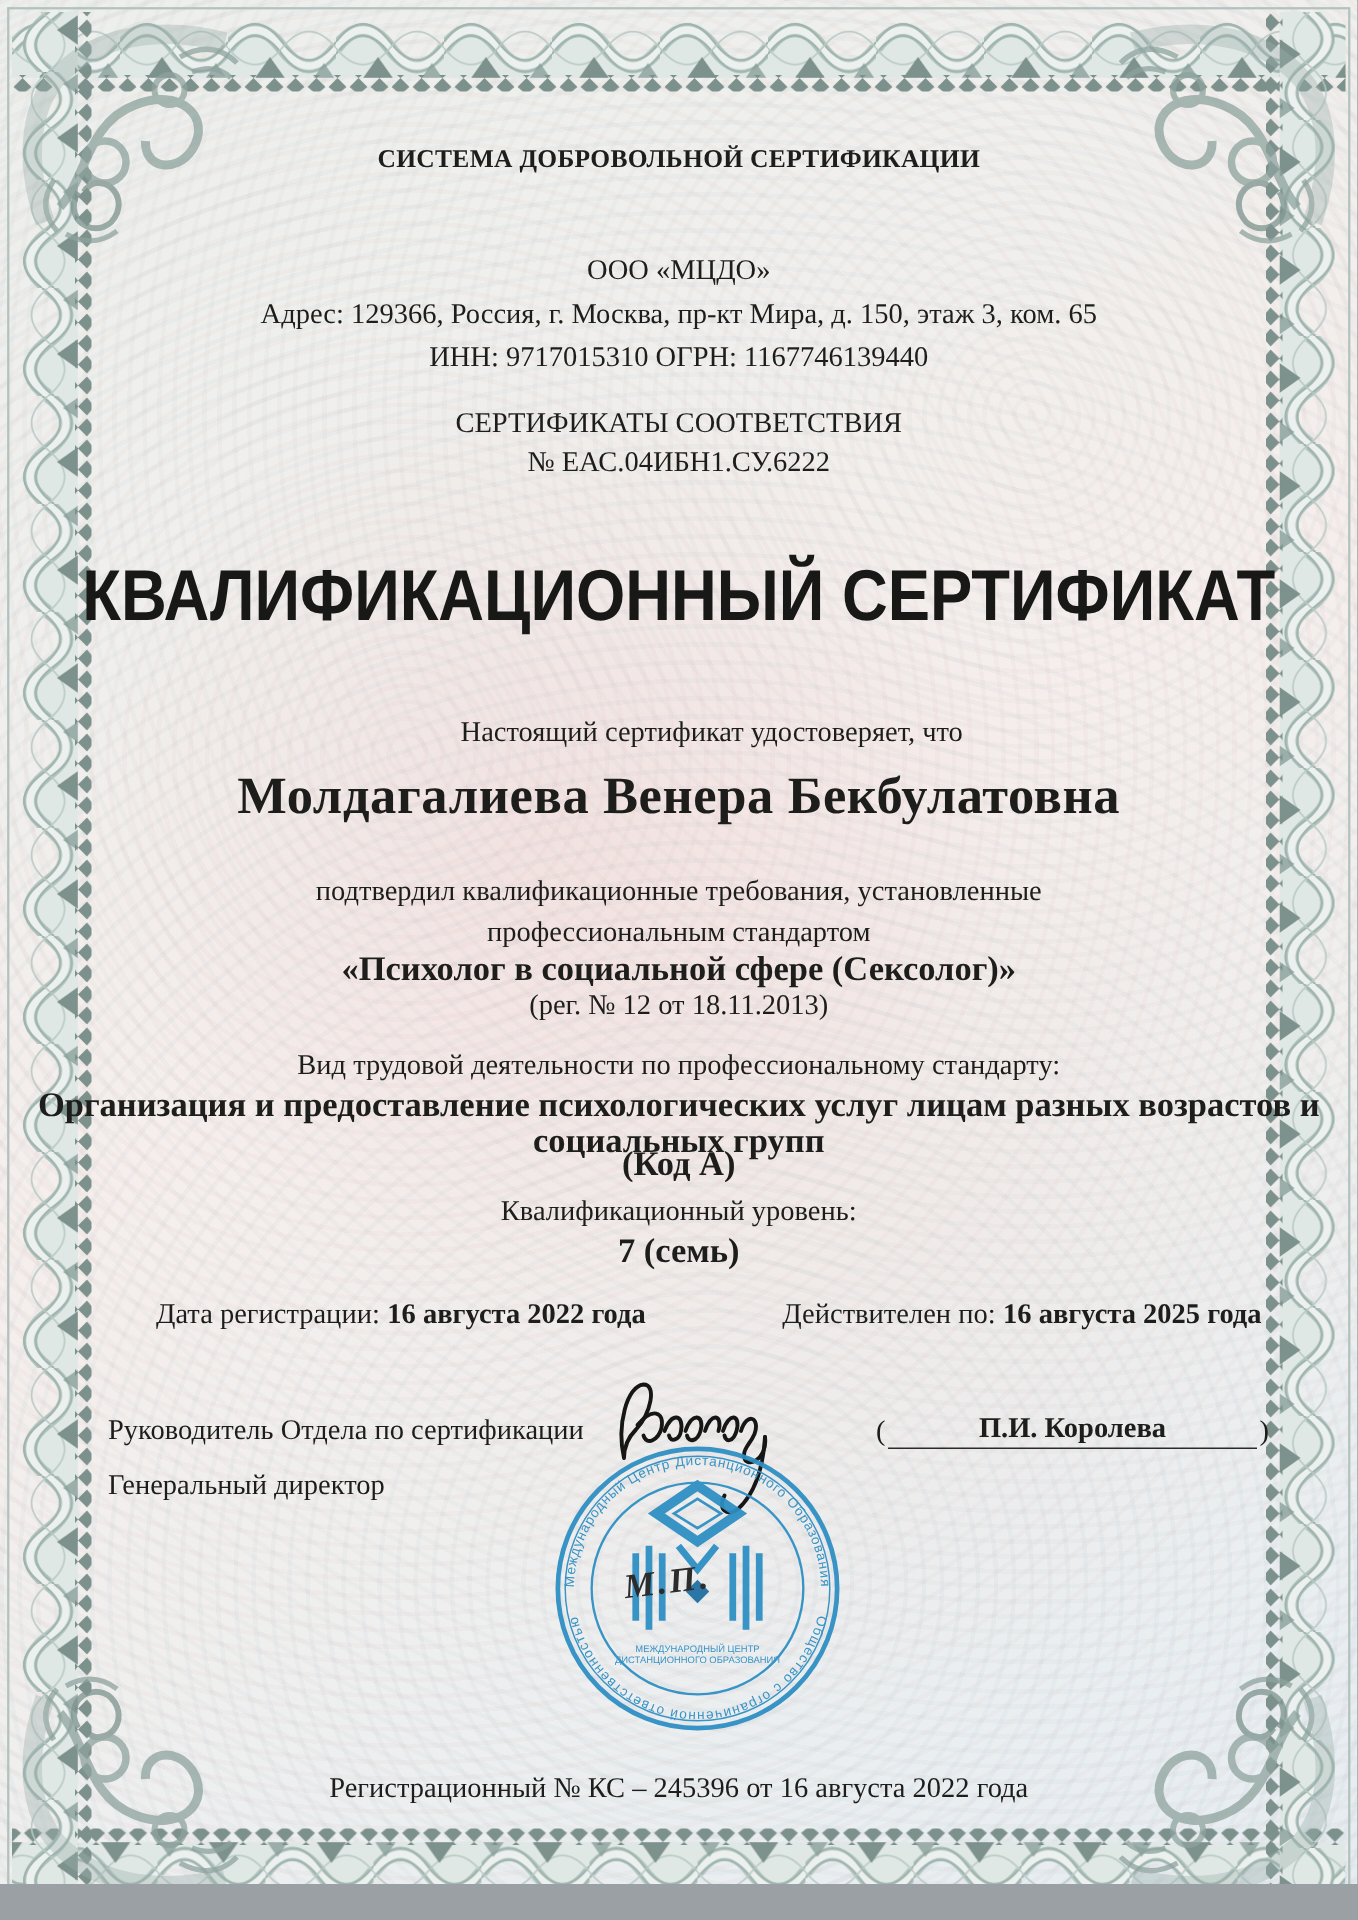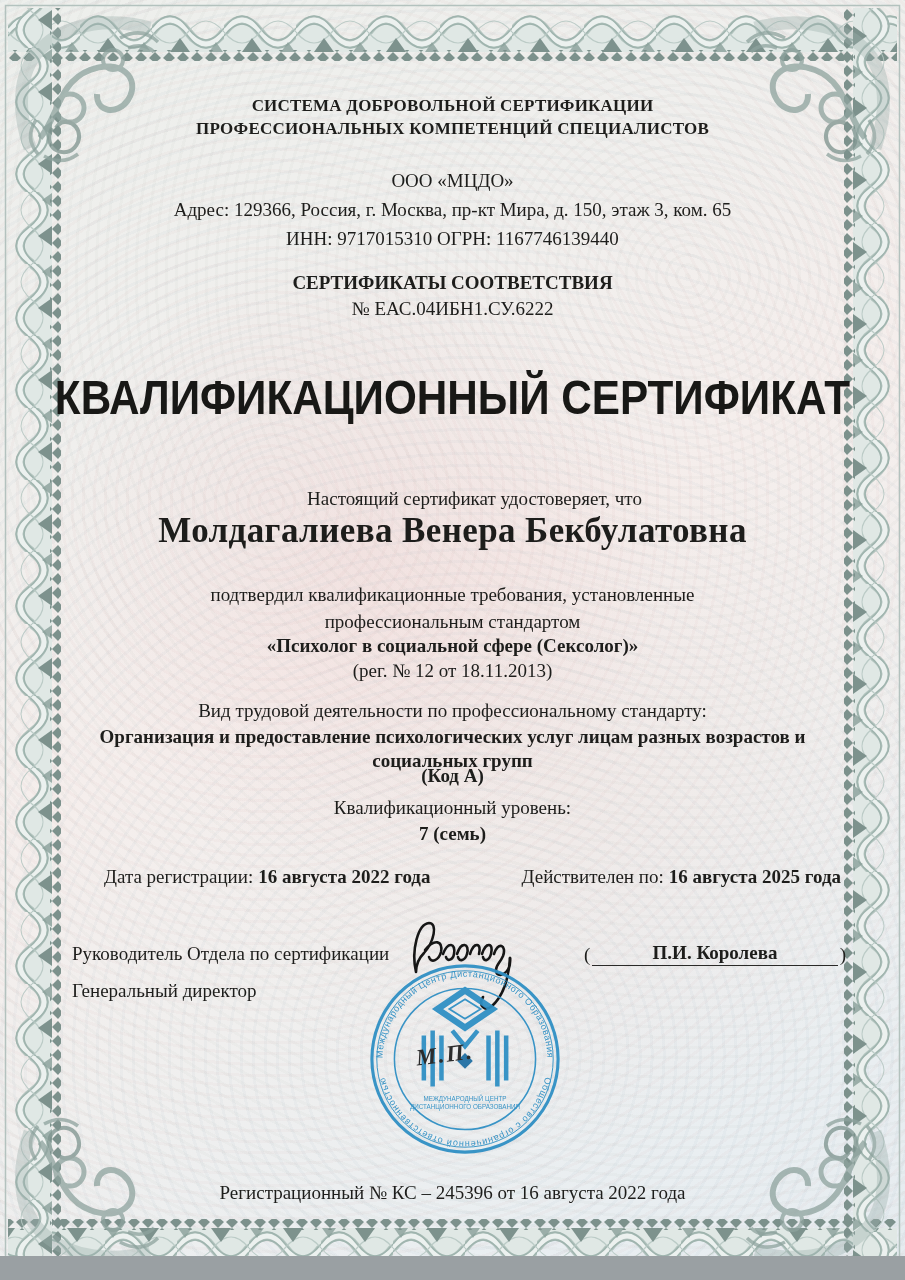--- a/index.html
+++ b/index.html
@@ -20,21 +20,21 @@
   }
   .border-svg{position:absolute; left:0; top:0; pointer-events:none;}
   .abs{position:absolute; left:0; right:0; text-align:center;}
   .sm-bold{font-weight:bold; font-size:17px; line-height:23px; letter-spacing:.2px;}
   .body-line{font-size:19px; line-height:26px;}
   .main-title{
     font-family:"Liberation Sans", sans-serif; font-weight:700; font-size:48px;
     white-space:nowrap; transform:scaleX(.88); transform-origin:50% 50%; color:#181816;
   }
   .holder{font-size:35px; font-weight:bold; letter-spacing:.4px;}
-  .bold-line{font-size:19px; font-weight:bold; line-height:25px;}
+  .bold-line{font-size:23px; font-weight:bold; line-height:25px;}
   .dates-row{position:absolute; left:0; right:0; font-size:19px;}
   .dates-row .lab{font-weight:normal;text-align:right;}
   .dates-row b{margin-left:5px;}
   .date-left{position:absolute; left:104px; white-space:nowrap;}
   .date-right{position:absolute; right:64px; white-space:nowrap;}
   .role{position:absolute; left:72px; font-size:19px; white-space:nowrap;}
   .sig-name-line{
     position:absolute; left:582px; top:942px; width:266px;
     display:flex; align-items:flex-end; font-size:19px;
   }
@@ -105,33 +105,32 @@
     </g>
 
     <use href="#ornG"></use>
     <use href="#ornG" transform="translate(905,0) scale(-1,1)"></use>
     <use href="#ornG" transform="translate(0,1280) scale(1,-1)"></use>
     <use href="#ornG" transform="translate(905,1280) scale(-1,-1)"></use>
   </svg>
 
   <div class="abs sm-bold" style="top:94px;">
     <div>СИСТЕМА ДОБРОВОЛЬНОЙ СЕРТИФИКАЦИИ</div>
-    <div>ПРОФЕССИОНАЛЬНЫХ КОМПЕТЕНЦИЙ СПЕЦИАЛИСТОВ</div>
   </div>
 
   <div class="abs body-line" style="top:168px;">ООО «МЦДО»</div>
   <div class="abs body-line" style="top:197px;">Адрес: 129366, Россия, г. Москва, пр-кт Мира, д. 150, этаж 3, ком. 65</div>
   <div class="abs body-line" style="top:226px;">ИНН: 9717015310 ОГРН: 1167746139440</div>
 
-  <div class="abs body-line" style="top:270px;font-weight:bold;">СЕРТИФИКАТЫ СООТВЕТСТВИЯ</div>
+  <div class="abs body-line" style="top:270px;">СЕРТИФИКАТЫ СООТВЕТСТВИЯ</div>
   <div class="abs body-line" style="top:296px;">№ ЕАС.04ИБН1.СУ.6222</div>
 
   <div class="abs main-title" style="top:370px;">КВАЛИФИКАЦИОННЫЙ СЕРТИФИКАТ</div>
 
-  <div class="abs body-line" style="top:486px;padding-left:44px;">Настоящий сертификат удостоверяет, что</div>
+  <div class="abs body-line" style="top:476px;padding-left:44px;">Настоящий сертификат удостоверяет, что</div>
   <div class="abs holder" style="top:511px;">Молдагалиева Венера Бекбулатовна</div>
   <div class="abs body-line" style="top:582px;">подтвердил квалификационные требования, установленные</div>
   <div class="abs body-line" style="top:609px;">профессиональным стандартом</div>
   <div class="abs bold-line" style="top:633px;">«Психолог в социальной сфере (Сексолог)»</div>
   <div class="abs body-line" style="top:658px;">(рег. № 12 от 18.11.2013)</div>
 
   <div class="abs body-line" style="top:698px;">Вид трудовой деятельности по профессиональному стандарту:</div>
   <div class="abs bold-line" style="top:724px;">Организация и предоставление психологических услуг лицам разных возрастов и</div>
   <div class="abs bold-line" style="top:748px;">социальных групп</div>
   <div class="abs bold-line" style="top:766px; line-height:20px;">(Код А)</div>

